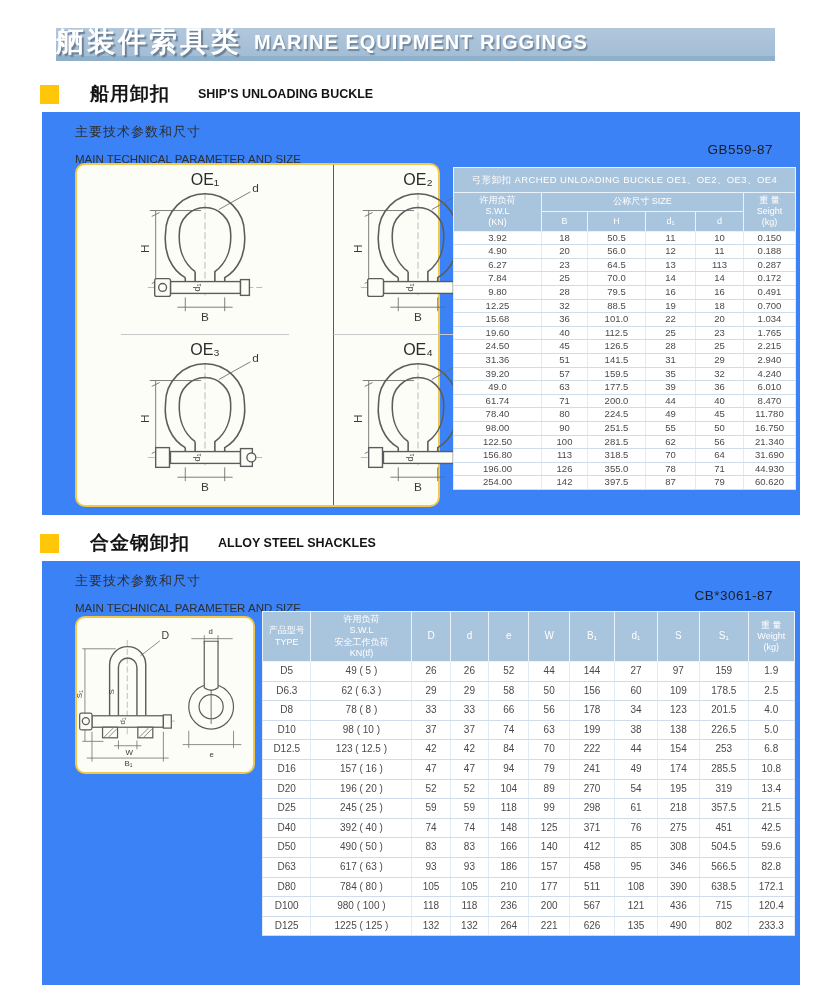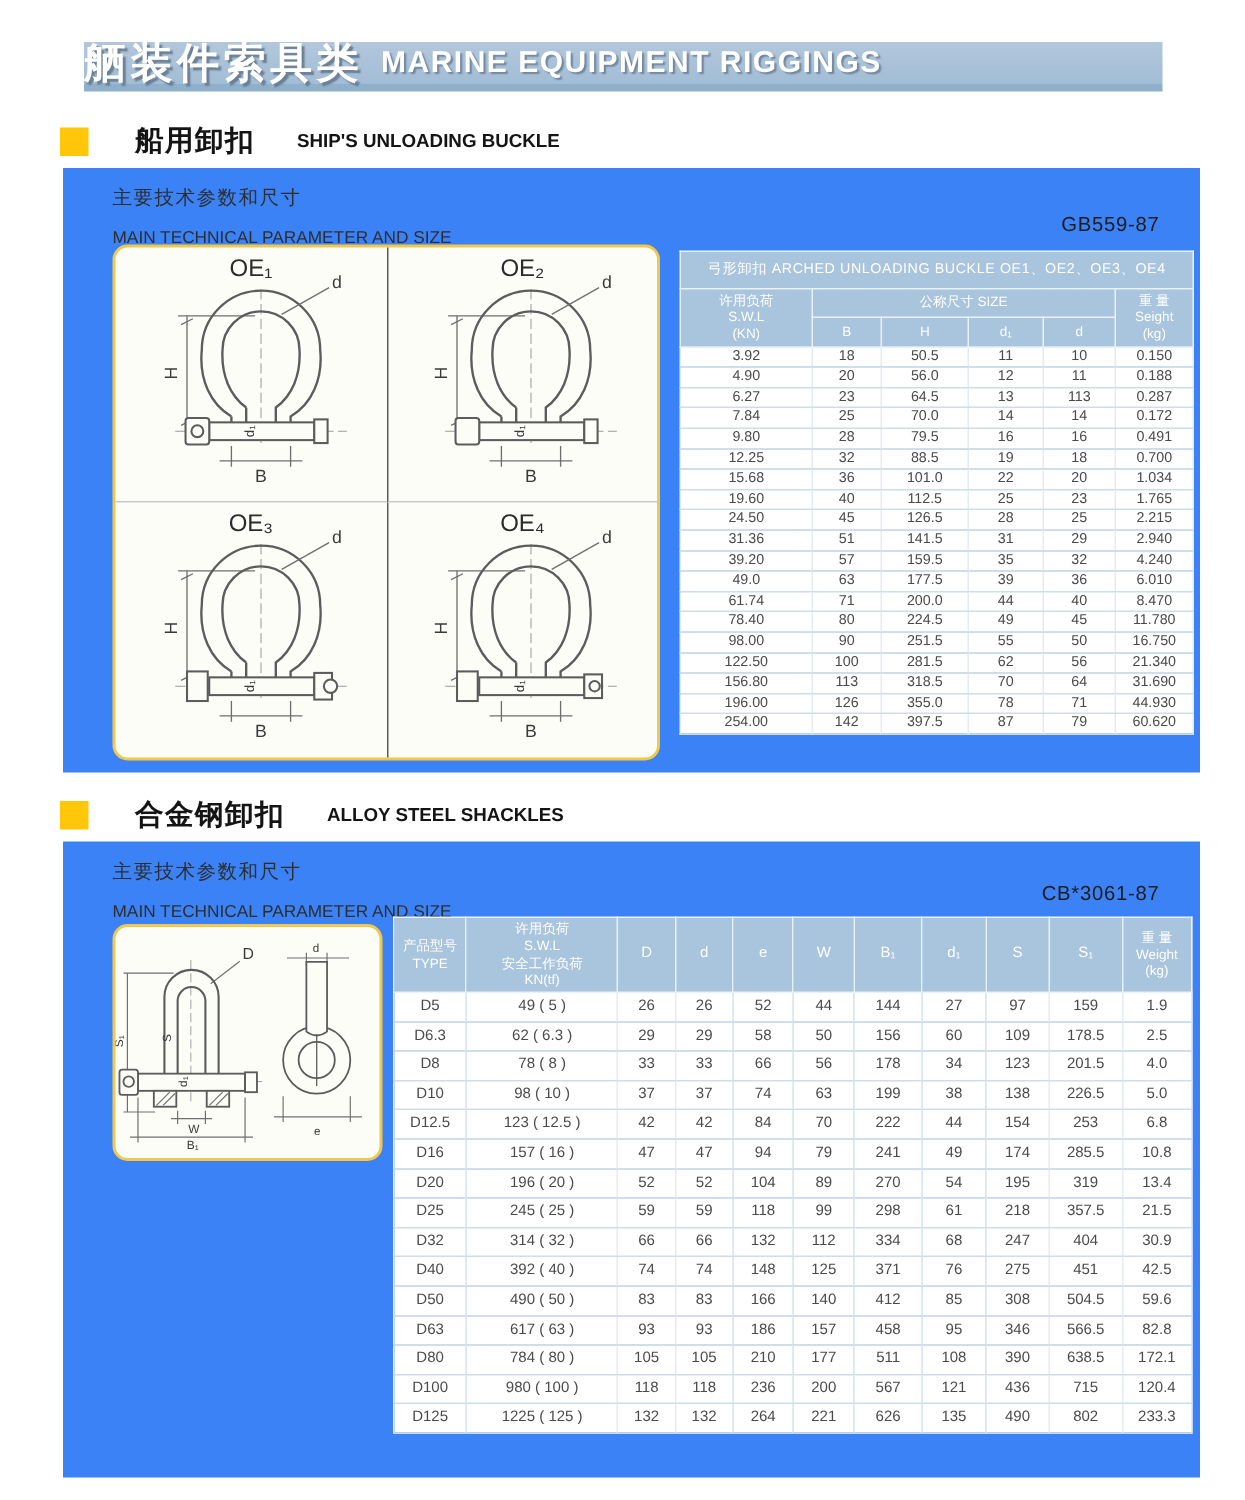--- a/index.html
+++ b/index.html
@@ -38,21 +38,21 @@
   .param .en { font-size:11.5px;margin-top:12px; }
   .std { position:absolute; right:27px; font-size:13.5px; color:#1d1d1d; letter-spacing:.5px; }
   .p1 .std { top:30px; } .p2 .std { top:27px; }
   
   .diagram-box {
     position:absolute; background:#fdfdf8; border:2px solid #f2c84b; border-radius:10px;
     box-sizing:border-box;
   }
   .d1 { left:33px; top:51px; width:365px; height:344px;
         display:grid; grid-template-columns:1fr 1fr; grid-template-rows:1fr 1fr; }
-  .quad { position:relative; display:flex; align-items:center; justify-content:flex-end; }
+  .quad { position:relative; display:flex; align-items:center; justify-content:flex-start;margin-left:44px; }
   .quad.qr { border-left:1.5px solid #5a5a5a; }
   .quad.qt { border-bottom:1px solid #c9c9c9; }
   .oe-label { position:absolute; top:6px; left:50%; transform:translateX(-50%);
               font-size:16px; color:#2b2b2b; }
   .d2 { left:33px; top:55px; width:180px; height:158px; display:flex; align-items:center; }
   
   svg .ln { fill:none; stroke:#5c5c5c; stroke-width:1.6; }
   svg .fillw { fill:#fdfdf8; stroke:#5c5c5c; stroke-width:1.4; }
   svg .dim { stroke:#6e6e6e; stroke-width:0.9; fill:none; }
   svg .cl { stroke:#9a9a9a; stroke-width:0.7; stroke-dasharray:7 3; }
@@ -595,33 +595,20 @@
           <td>59</td>
           <td>118</td>
           <td>99</td>
           <td>298</td>
           <td>61</td>
           <td>218</td>
           <td>357.5</td>
           <td>21.5</td>
         </tr>
         <tr>
-          <td>D32</td>
-          <td>314 ( 32 )</td>
-          <td>66</td>
-          <td>66</td>
-          <td>132</td>
-          <td>112</td>
-          <td>334</td>
-          <td>68</td>
-          <td>247</td>
-          <td>404</td>
-          <td>30.9</td>
-        </tr>
-        <tr>
           <td>D40</td>
           <td>392 ( 40 )</td>
           <td>74</td>
           <td>74</td>
           <td>148</td>
           <td>125</td>
           <td>371</td>
           <td>76</td>
           <td>275</td>
           <td>451</td>

